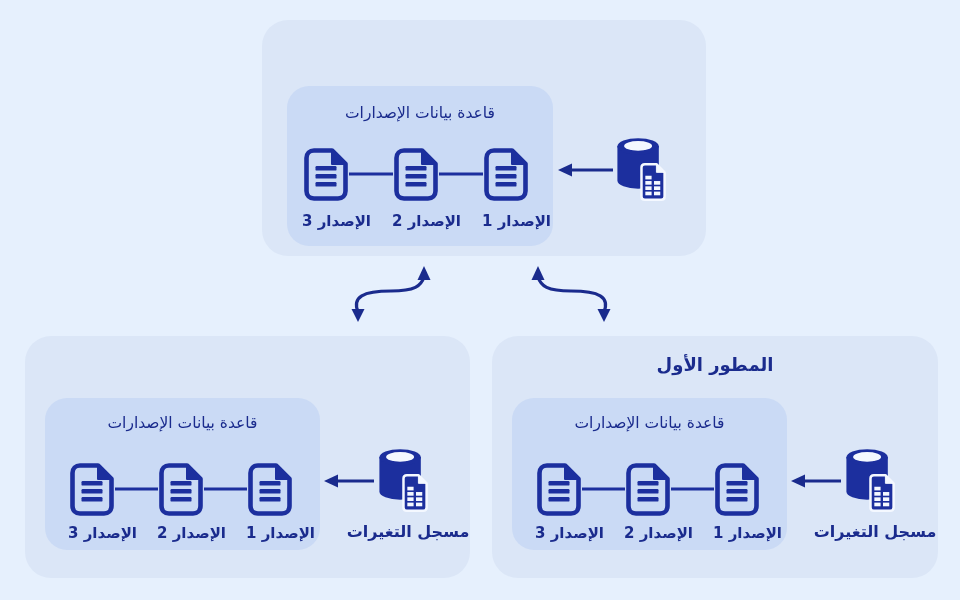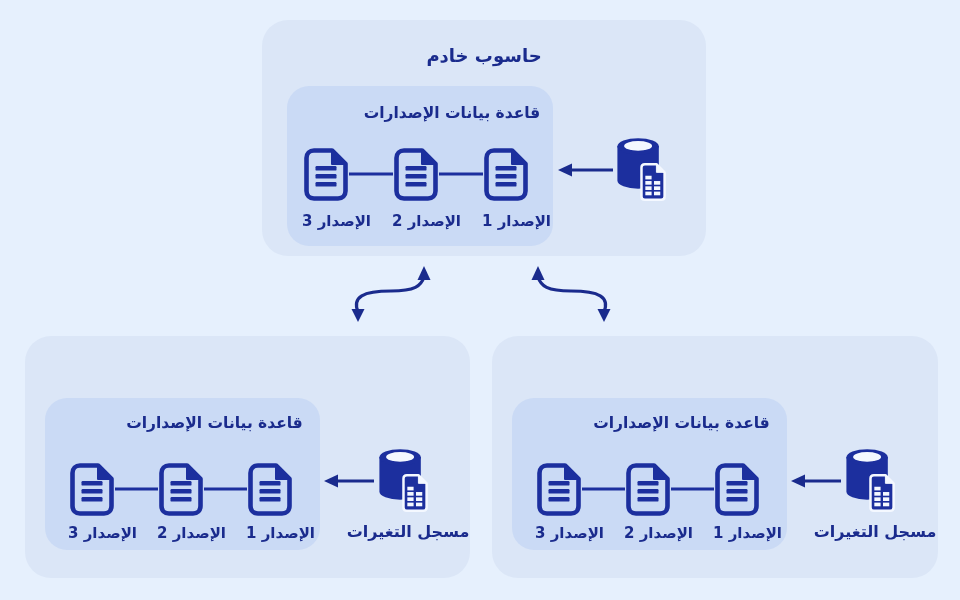--- a/index.html
+++ b/index.html
@@ -11,21 +11,21 @@
   }
   .canvas{position:absolute;inset:0;width:960px;height:600px;}
   .panel{position:absolute;background:#dbe6f7;border-radius:26px;}
   .inner{position:absolute;background:#cadaf5;border-radius:22px;}
   .title{
     position:absolute;left:0;width:100%;text-align:center;
     color:#1a2b8d;font-weight:bold;font-size:18px;direction:rtl;
   }
   .inner-title{
     position:absolute;left:0;width:100%;text-align:center;
-    color:#1a2b8d;font-weight:bold;font-size:15.5px;direction:rtl;padding-left:32px;
+    color:#1a2b8d;font-weight:normal;font-size:15.5px;direction:rtl;
   }
   .vlabel{
     position:absolute;width:90px;text-align:right;
     color:#1a2b8d;font-weight:bold;font-size:15px;direction:rtl;white-space:nowrap;
   }
   .clabel{
     position:absolute;width:170px;text-align:center;
     color:#1a2b8d;font-weight:bold;font-size:16px;direction:rtl;white-space:nowrap;
   }
   .doc{position:absolute;width:46px;height:55px;}
@@ -85,21 +85,20 @@
       <rect x="40.5" y="53" width="6.5" height="3.8" fill="#f4f8ff"></rect>
       <rect x="31.5" y="58.5" width="6.5" height="3.8" fill="#f4f8ff"></rect>
       <rect x="40.5" y="58.5" width="6.5" height="3.8" fill="#f4f8ff"></rect>
     </symbol>
   </defs>
 </svg>
 
 <div class="canvas">
 
   <section class="panel p-srv">
-    <div class="title">حاسوب خادم</div>
     <div class="inner srv-inner">
       <div class="inner-title">قاعدة بيانات الإصدارات</div>
     </div>
     <svg class="doc srv-doc-a">
         <use href="#doc-icon"></use>
       </svg>
     <svg class="doc srv-doc-b">
         <use href="#doc-icon"></use>
       </svg>
     <svg class="doc srv-doc-c">
@@ -129,20 +128,21 @@
     <div class="vlabel dev-lab-a">الإصدار 3</div>
     <div class="vlabel dev-lab-b">الإصدار 2</div>
     <div class="vlabel dev-lab-c">الإصدار 1</div>
     <svg class="db dev-db">
         <use href="#db-icon"></use>
       </svg>
     <div class="clabel dev-clabel">مسجل التغيرات</div>
   </section>
 
   <section class="panel p-dev1">
+    <div class="title">المطور الأول</div>
     <div class="inner dev-inner">
       <div class="inner-title">قاعدة بيانات الإصدارات</div>
     </div>
     <svg class="doc dev-doc-a">
         <use href="#doc-icon"></use>
       </svg>
     <svg class="doc dev-doc-b">
         <use href="#doc-icon"></use>
       </svg>
     <svg class="doc dev-doc-c">

